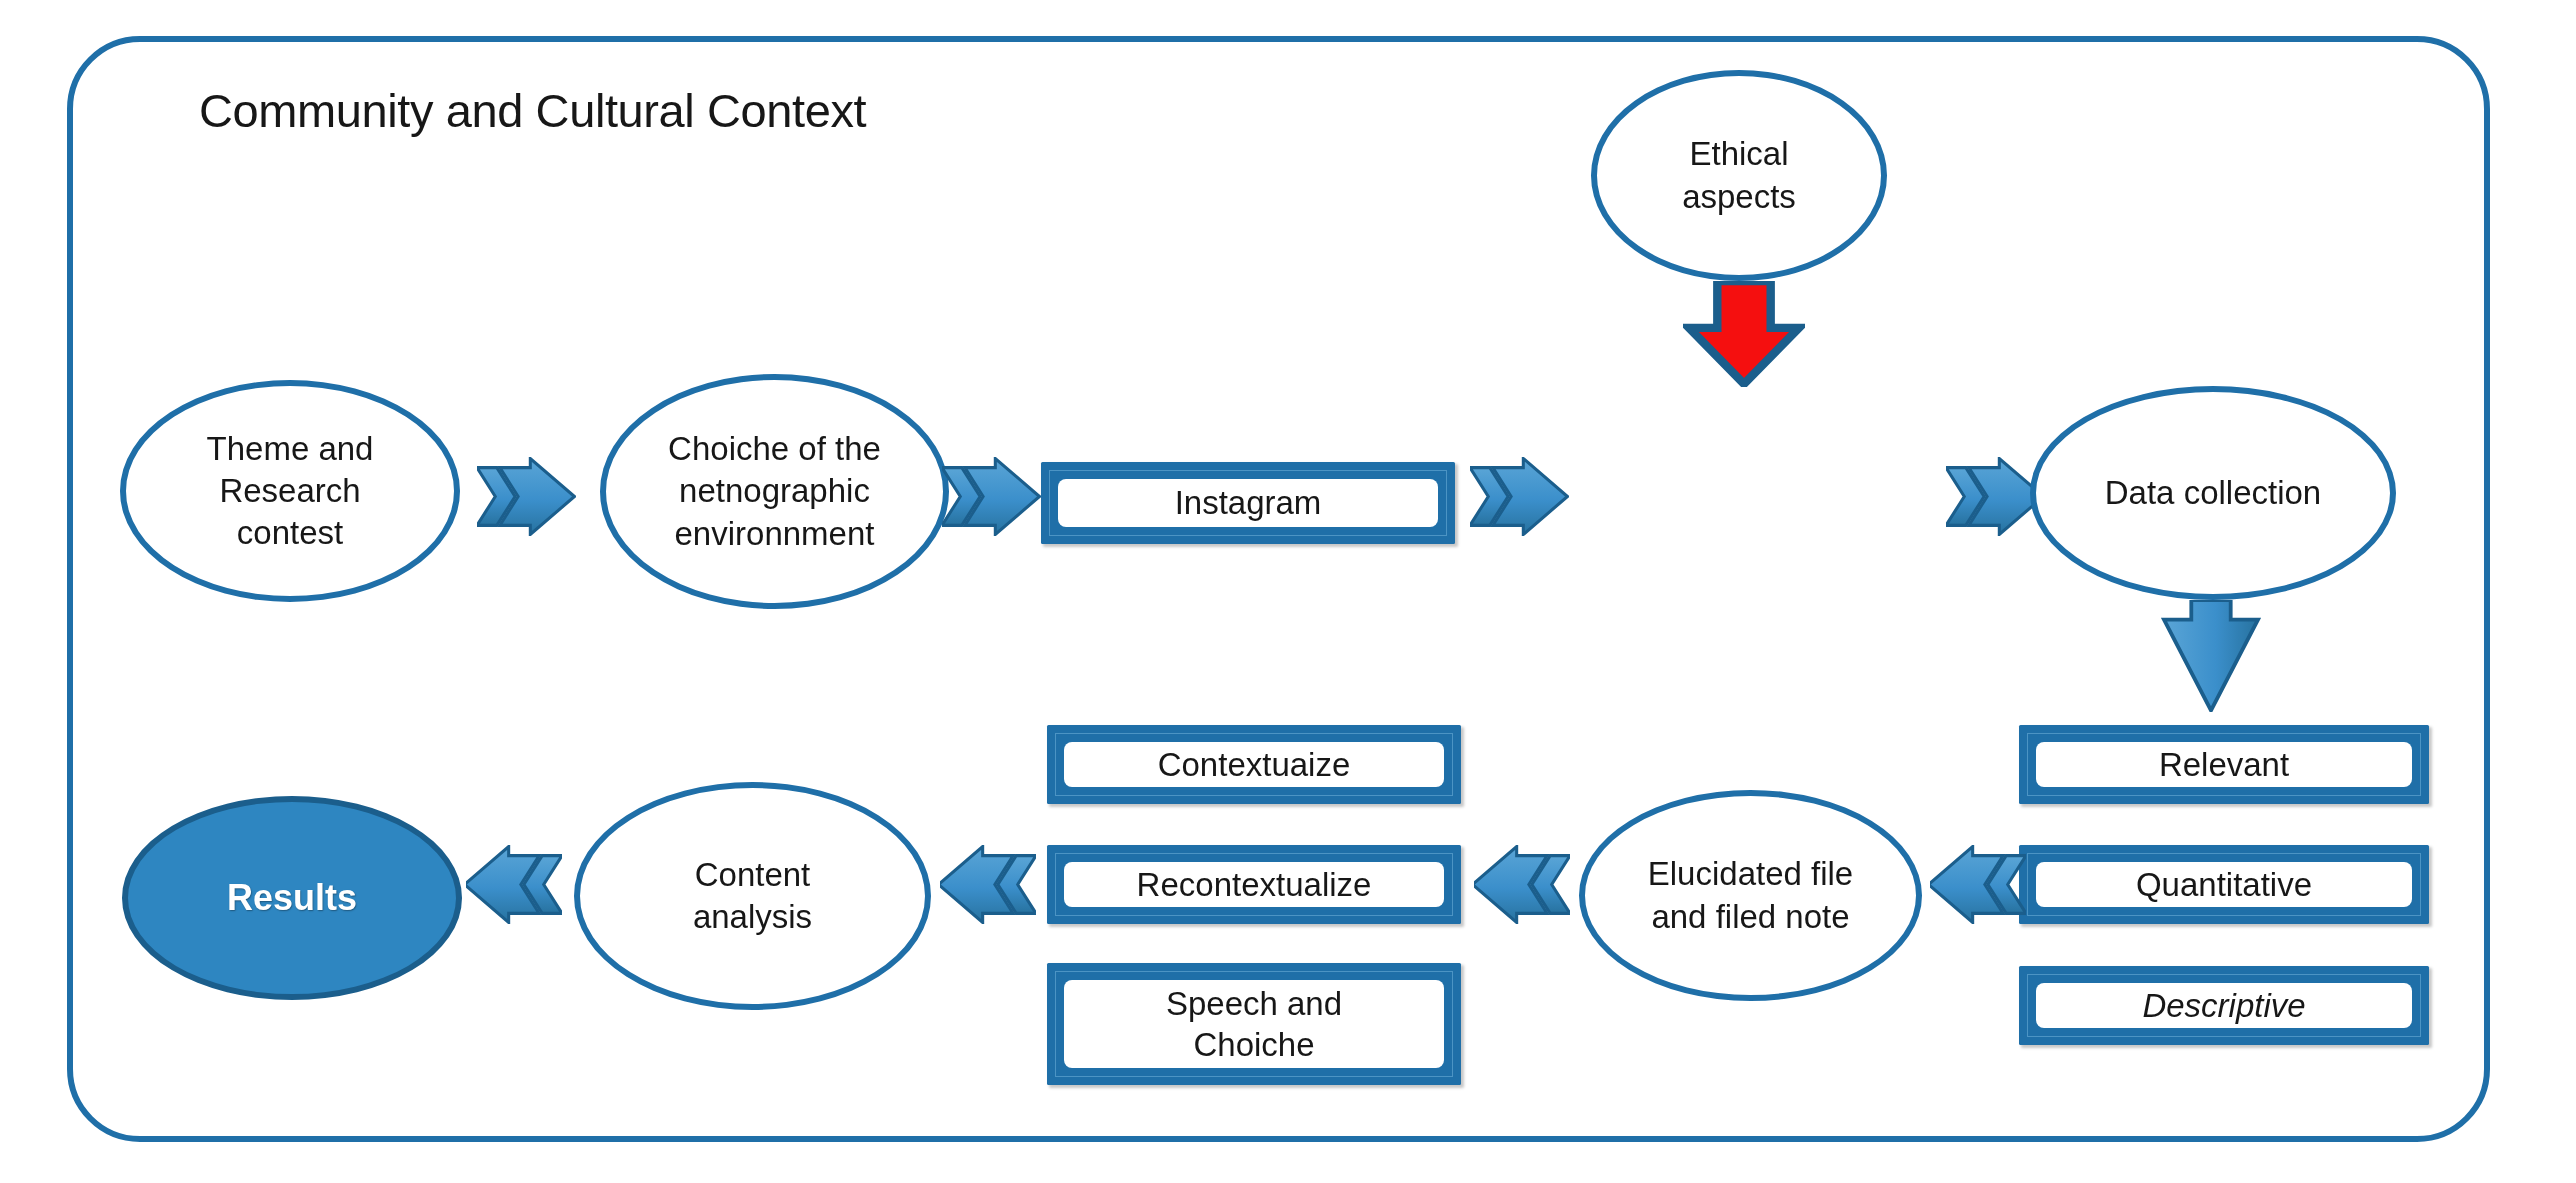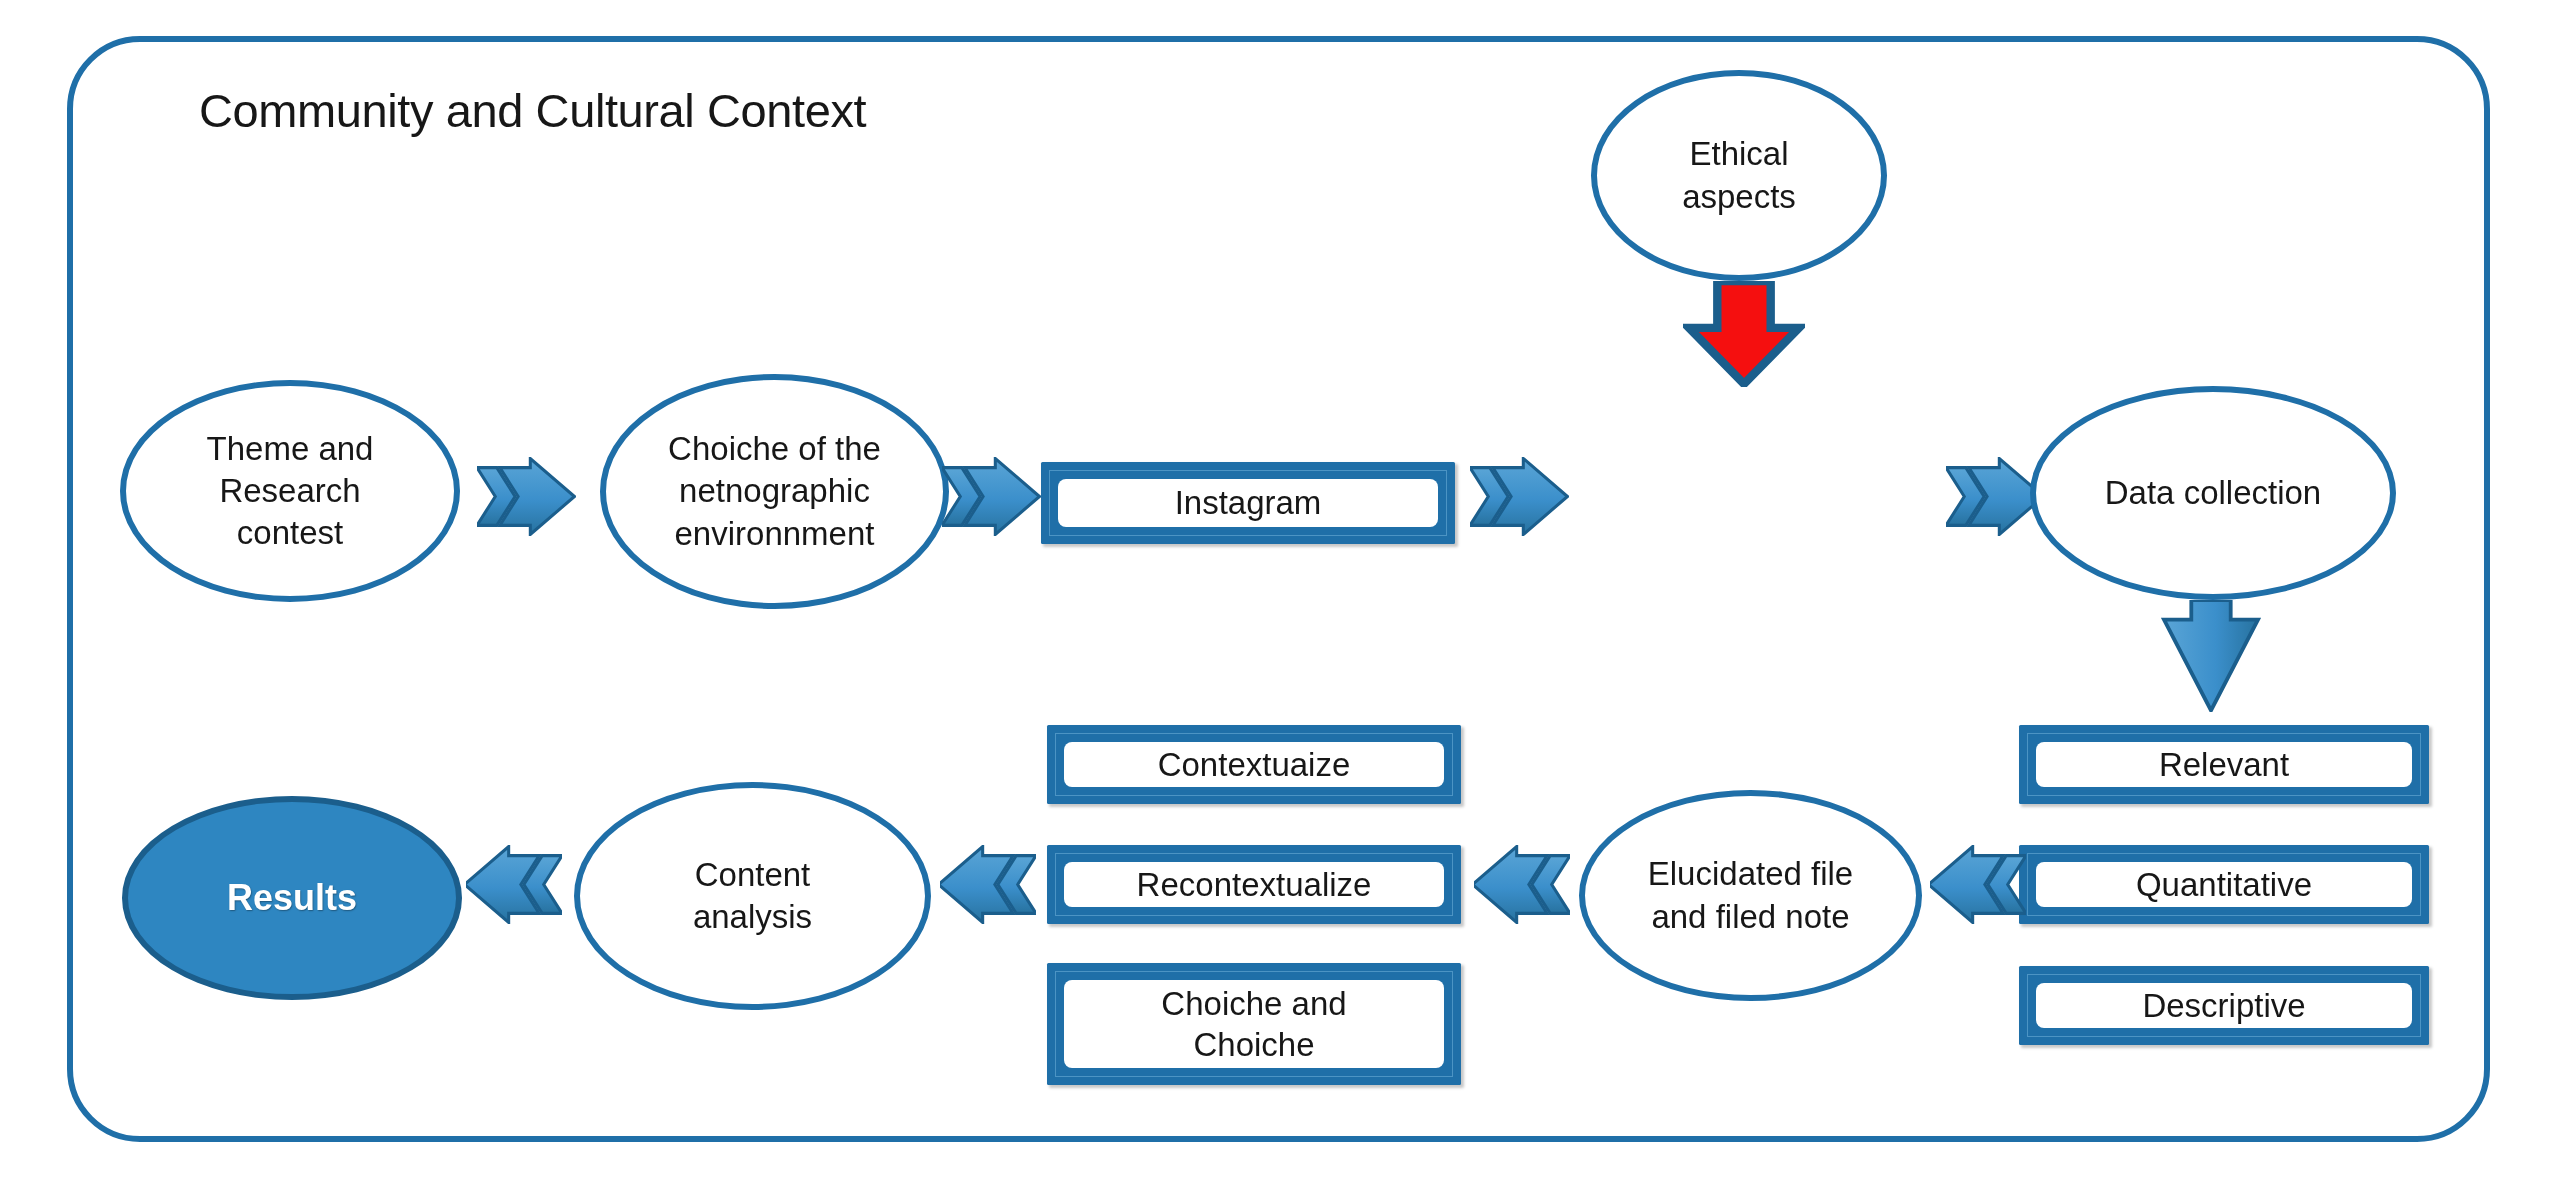--- a/index.html
+++ b/index.html
@@ -202,21 +202,21 @@
   </div>
 
   <div class="boxnode" style="left:2019px; top:845px; width:410px; height:79px;">
     <div class="inner-ring">
       <div class="inner-white">
         <span>Quantitative</span>
       </div>
     </div>
   </div>
 
-  <div class="boxnode" style="left:2019px; top:966px; width:410px; height:79px;">
+  <div class="boxnode" style="left:2019px; top:966px; width:410px; height:79px;font-style:italic;">
     <div class="inner-ring">
       <div class="inner-white">
         <span>Descriptive</span>
       </div>
     </div>
   </div>
 
   <div class="arrow" style="left:1930px; top:845px; width:96px; height:79px;">
     <svg viewBox="0 0 126 104" preserveAspectRatio="none" aria-hidden="true">
       <defs>
@@ -255,21 +255,21 @@
     <div class="inner-ring">
       <div class="inner-white">
         <span>Recontextualize</span>
       </div>
     </div>
   </div>
 
   <div class="boxnode" style="left:1047px; top:963px; width:414px; height:122px;">
     <div class="inner-ring">
       <div class="inner-white" style="flex-direction:column;">
-        <span>Choiche and</span>
+        <span>Speech and</span>
         <span>Choiche</span>
       </div>
     </div>
   </div>
 
   <div class="arrow" style="left:940px; top:845px; width:96px; height:79px;">
     <svg viewBox="0 0 126 104" preserveAspectRatio="none" aria-hidden="true">
       <polygon points="126,14 100,14 76,52 100,90 126,90 102,52" fill="url(#gl)" stroke="#1B5E8C" stroke-width="4"></polygon>
       <polygon points="96,14 56,14 56,2 -2,52 56,102 56,90 96,90 72,52" fill="url(#gl)" stroke="#1B5E8C" stroke-width="4"></polygon>
     </svg>

